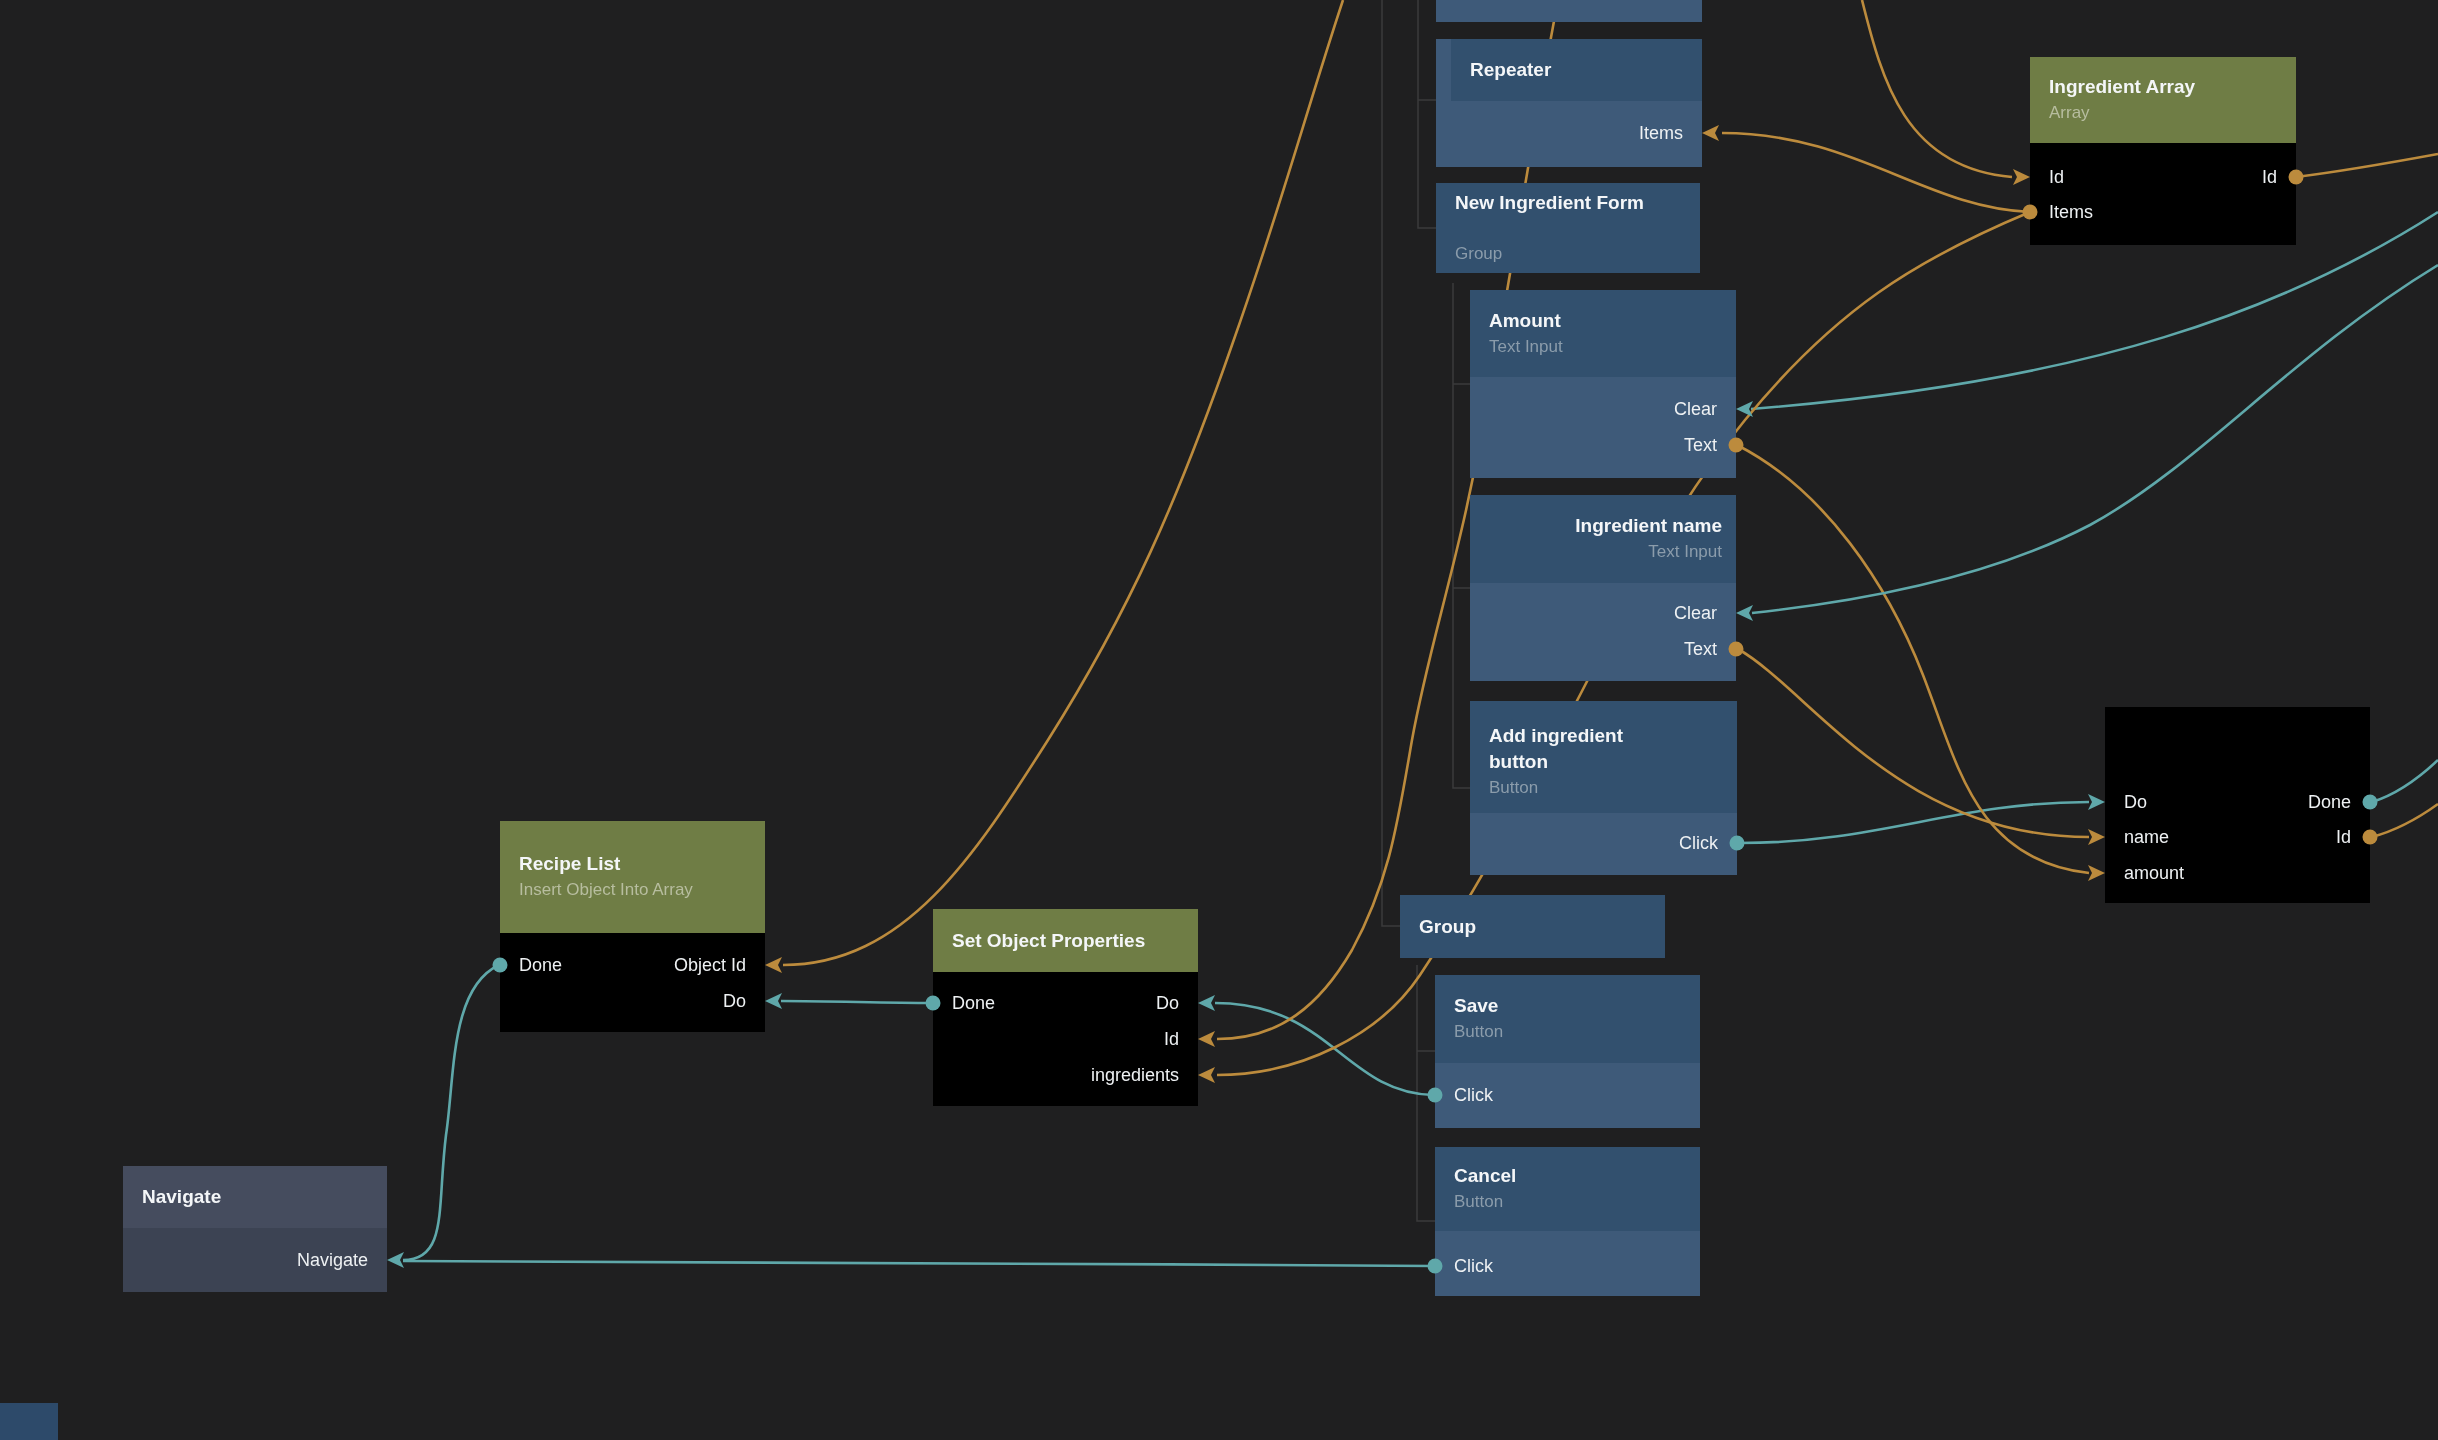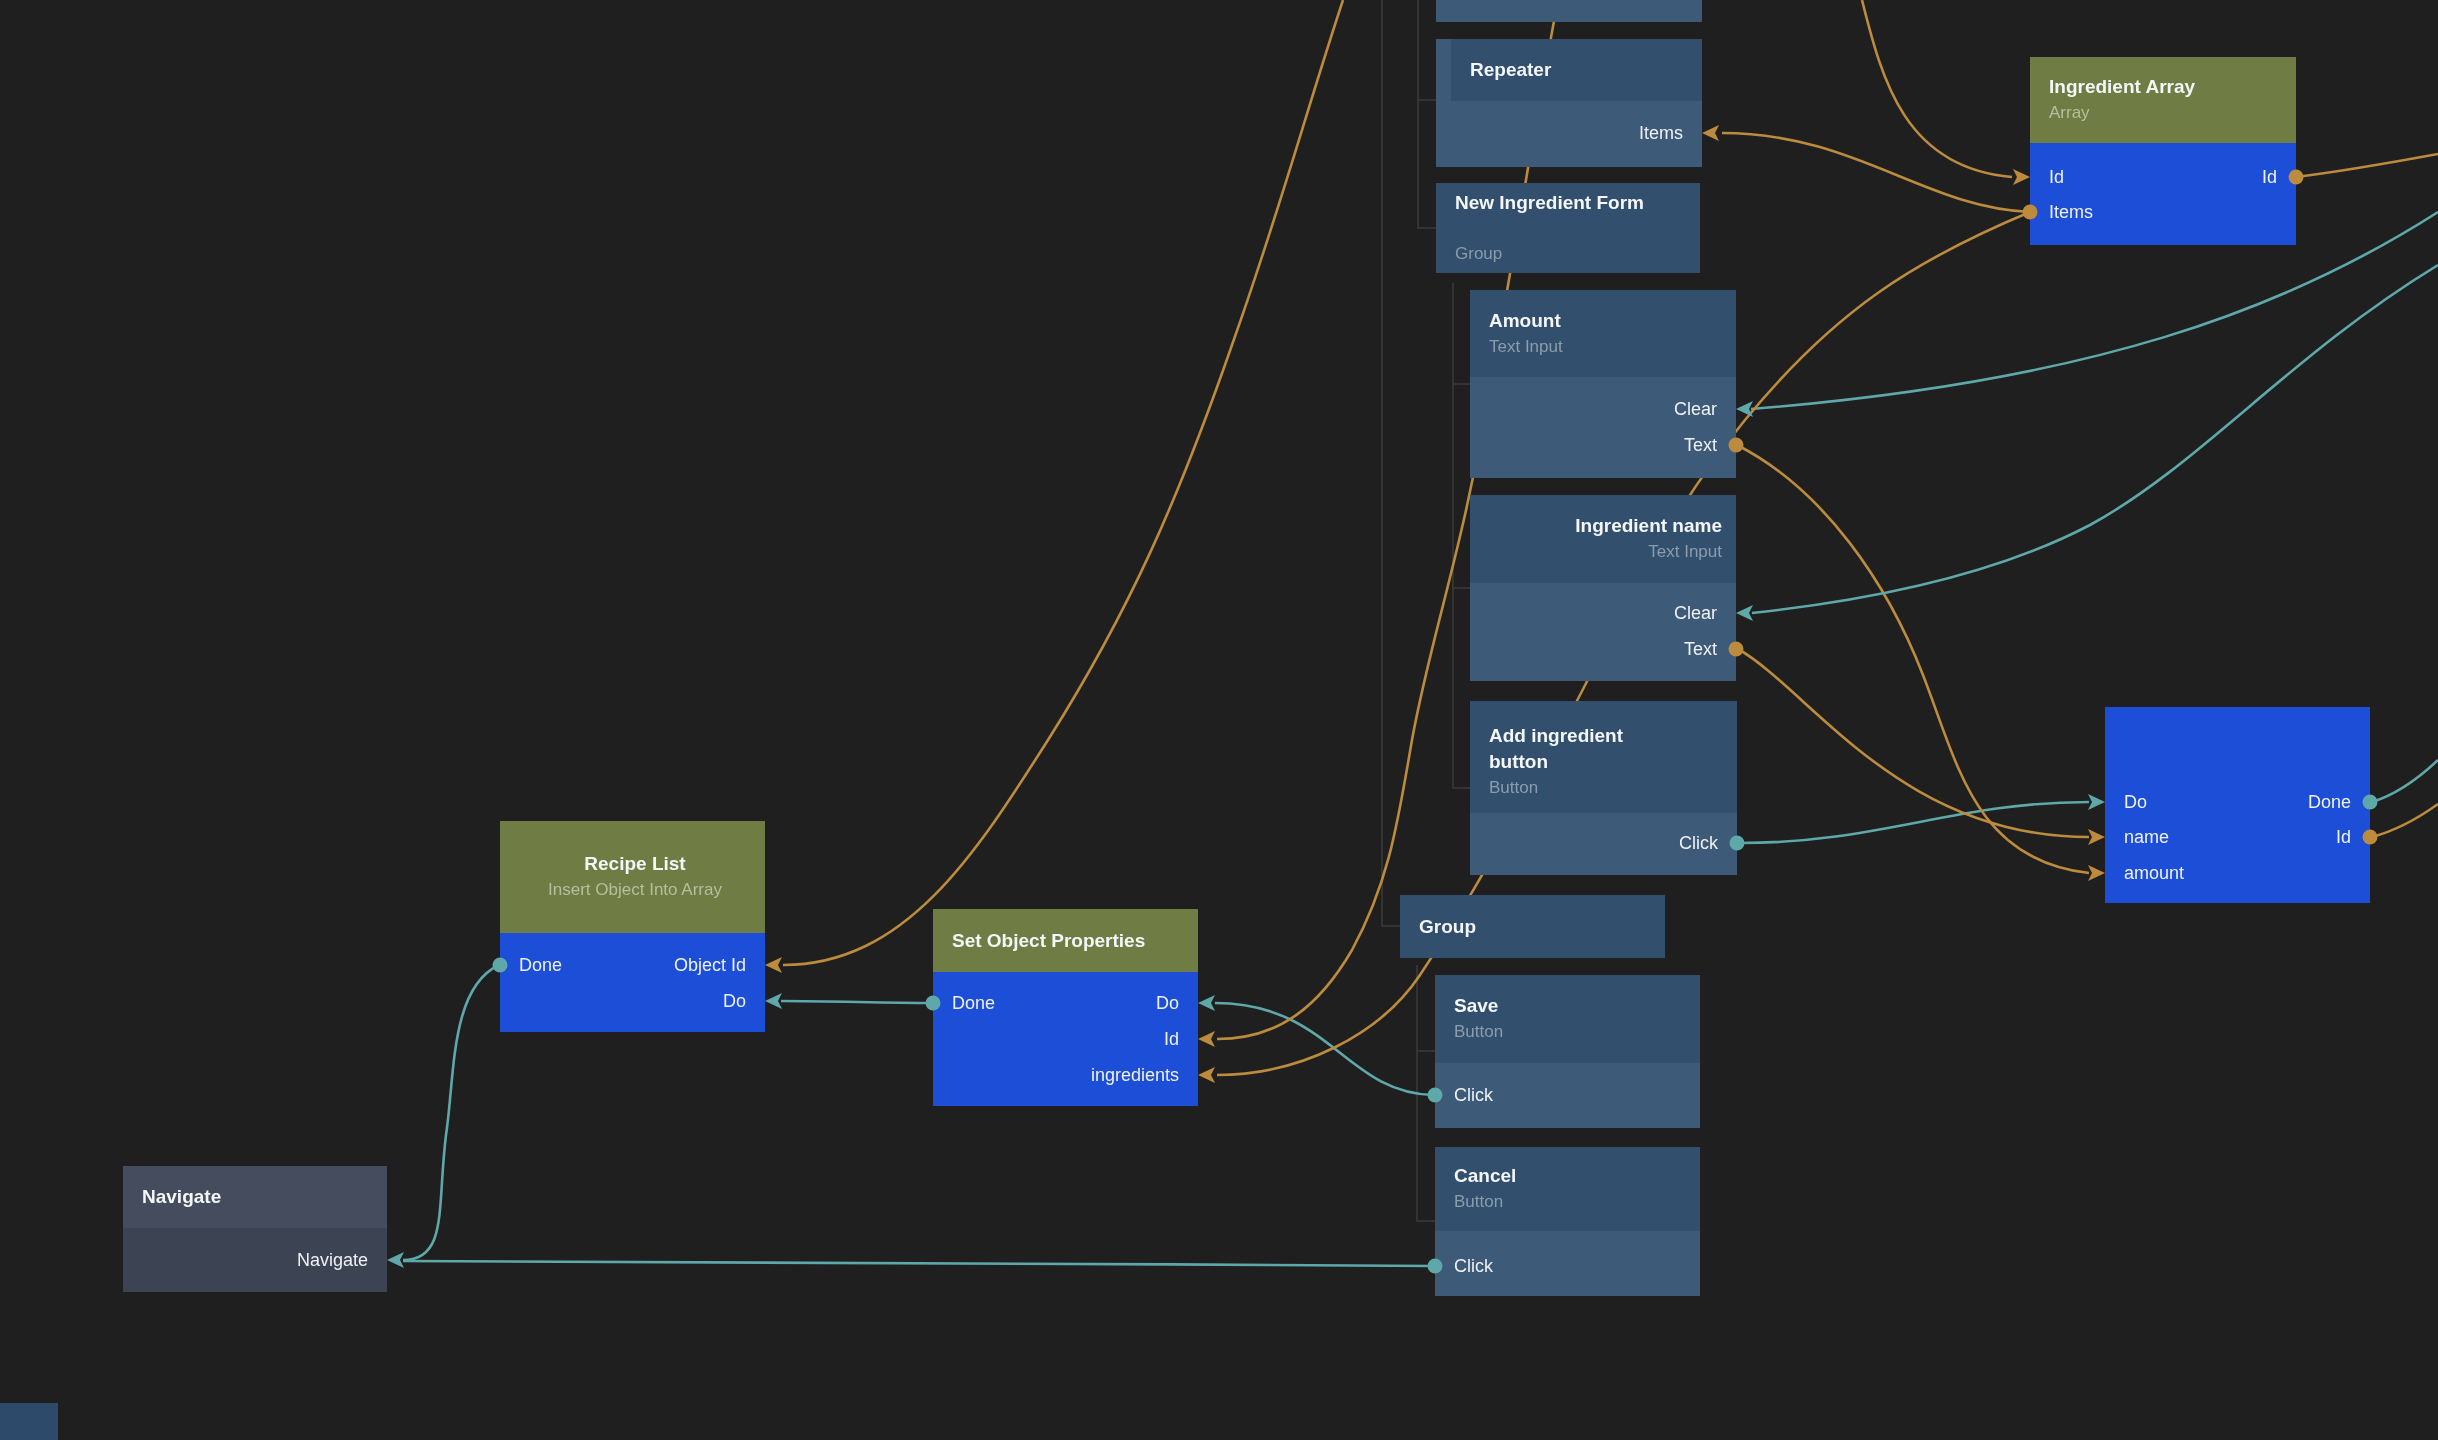--- a/index.html
+++ b/index.html
@@ -8,21 +8,21 @@
   #wire-layer,#glyph-layer{position:absolute;left:0;top:0;width:2438px;height:1440px;}
   #wire-layer{z-index:1;} #node-layer{position:absolute;left:0;top:0;z-index:2;width:2438px;height:1440px;} #glyph-layer{z-index:3;pointer-events:none;}
   .node{position:absolute;box-sizing:border-box;}
   .node .hdr{display:flex;flex-direction:column;justify-content:center;box-sizing:border-box;
              padding:0 14px 0 19px;}
   .title{font-size:19px;font-weight:700;color:#f4f6f8;line-height:26px;}
   .sub{font-size:17px;font-weight:400;line-height:26px;}
   .plabel{position:absolute;font-size:18px;color:#eef1f3;line-height:26px;white-space:nowrap;}
   .plabel.left{left:19px;} .plabel.right{right:19px;}
   .blue{background:#3e5a79;} .blue .hdr{background:#32506e;} .blue .sub{color:#8b9cab;}
-  .green{background:#1d4ed8;} .green .hdr{background:#6f7d45;} .green .sub{color:#b7bd9f;}
+  .green{background:#000000;} .green .hdr{background:#6f7d45;} .green .sub{color:#b7bd9f;}
   .gray{background:#3c4353;} .gray .hdr{background:#454c5e;}
   .fragment{position:absolute;z-index:2;}
 </style>
 </head>
 <body>
 
 <div id="canvas">
   <svg id="wire-layer">
       <path d="M 1382,0 L 1382,926 L 1400,926" stroke="#3b3b3b" stroke-width="1.5" fill="none"></path>
       <path d="M 1418,0 L 1418,228 L 1436,228" stroke="#3b3b3b" stroke-width="1.5" fill="none"></path>
@@ -98,21 +98,21 @@
         <span class="plabel left" style="top: 142px;">Items</span>
       </div>
       <div class="node green" style="left: 2105px; top: 707px; width: 265px; height: 196px;">
         <span class="plabel left" style="top: 82px;">Do</span>
         <span class="plabel right" style="top: 82px;">Done</span>
         <span class="plabel left" style="top: 117px;">name</span>
         <span class="plabel right" style="top: 117px;">Id</span>
         <span class="plabel left" style="top: 153px;">amount</span>
       </div>
       <div class="node green" style="left: 500px; top: 821px; width: 265px; height: 211px;">
-        <div class="hdr" style="height: 112px; align-items: center;">
+        <div class="hdr" style="height: 112px;">
           <div class="title">Recipe List</div>
           <div class="sub" style="max-width: 190px;">Insert Object Into Array</div>
         </div>
         <span class="plabel left" style="top: 131px;">Done</span>
         <span class="plabel right" style="top: 131px;">Object Id</span>
         <span class="plabel right" style="top: 167px;">Do</span>
       </div>
       <div class="node green" style="left: 933px; top: 909px; width: 265px; height: 197px;">
         <div class="hdr" style="height: 63px;">
           <div class="title">Set Object Properties</div>

